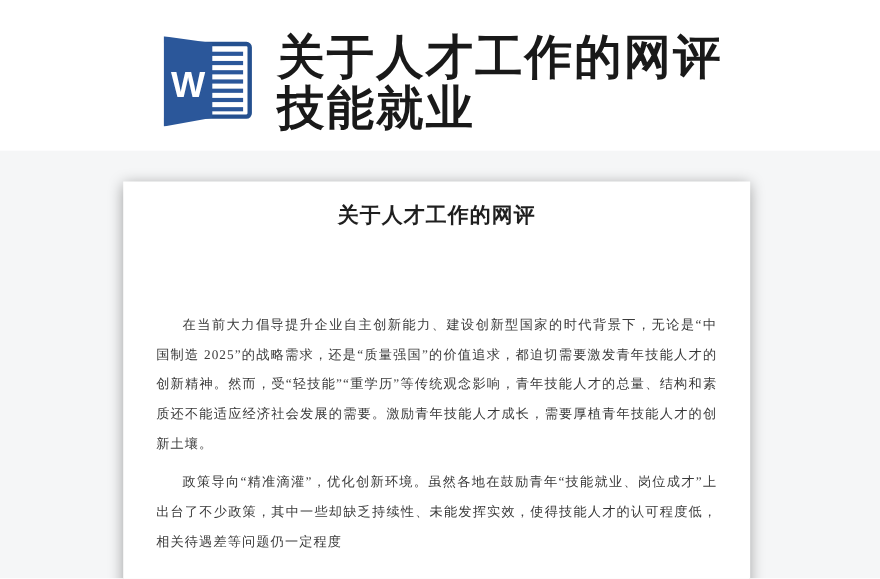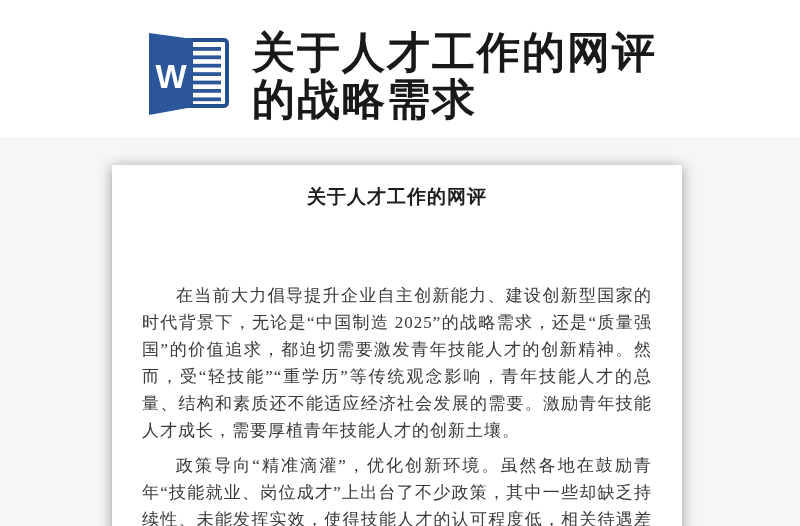--- a/index.html
+++ b/index.html
@@ -69,21 +69,21 @@
     line-height: 22px;
     letter-spacing: 1px;
     color: #1f1f1f;
   }
   .doc-body {
     margin-top: 74px;
   }
   .doc-para {
     margin: 0 0 8px 0;
     font-family: "Liberation Serif", serif;
-    font-size: 17px;
+    font-size: 12px;
     line-height: 27px;
     letter-spacing: 1px;
     color: #3a3a3a;
     text-align: justify;
     text-justify: inter-character;
     text-indent: 2em;
   }
 </style>
 </head>
 <body>
@@ -101,21 +101,21 @@
       <rect x="36" y="56" width="42" height="3.8"></rect>
       <rect x="36" y="64.4" width="42" height="3.8"></rect>
     </g>
 
     <polygon points="6,0 50,6 50,74 6,82" fill="#2b579a"></polygon>
     <text x="28" y="55" text-anchor="middle" font-family="Liberation Sans, sans-serif" font-size="33" font-weight="bold" fill="#ffffff">W</text>
   </svg>
 
   <h1 class="site-title">
     <span>关于人才工作的网评</span>
-    <span>的战略需求</span>
+    <span>技能就业</span>
   </h1>
 </div>
 
 <div class="doc-area">
   <div class="doc-page">
     <h2 class="doc-title">关于人才工作的网评</h2>
     <div class="doc-body">
       <p class="doc-para">在当前大力倡导提升企业自主创新能力、建设创新型国家的时代背景下，无论是“中国制造 2025”的战略需求，还是“质量强国”的价值追求，都迫切需要激发青年技能人才的创新精神。然而，受“轻技能”“重学历”等传统观念影响，青年技能人才的总量、结构和素质还不能适应经济社会发展的需要。激励青年技能人才成长，需要厚植青年技能人才的创新土壤。</p>
       <p class="doc-para">政策导向“精准滴灌”，优化创新环境。虽然各地在鼓励青年“技能就业、岗位成才”上出台了不少政策，其中一些却缺乏持续性、未能发挥实效，使得技能人才的认可程度低，相关待遇差等问题仍一定程度</p>
     </div>

